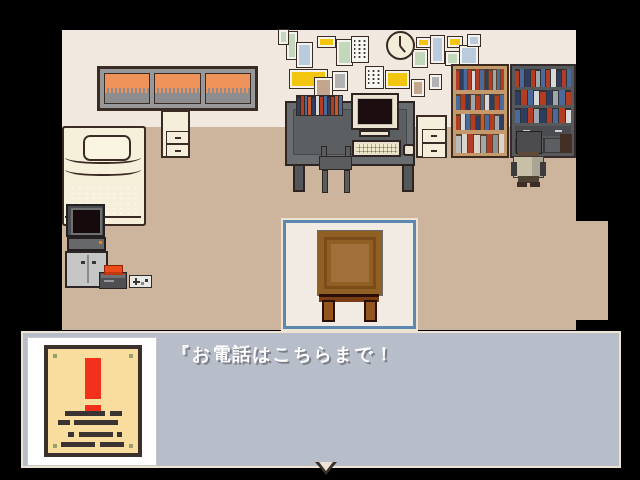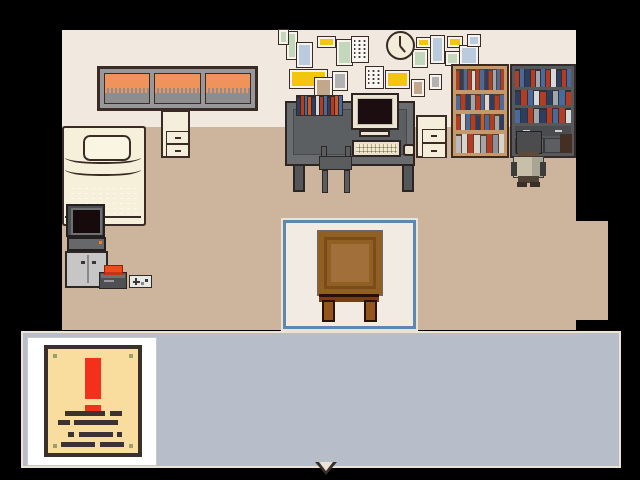--- a/index.html
+++ b/index.html
@@ -398,16 +398,17 @@
         <div class="ln" style="left:62px;top:62px;width:12px;"></div>
         <div class="ln" style="left:10px;top:71px;width:12px;"></div>
         <div class="ln" style="left:26px;top:71px;width:44px;"></div>
         <div class="ln" style="left:20px;top:83px;width:6px;"></div>
         <div class="ln" style="left:31px;top:83px;width:34px;"></div>
         <div class="ln" style="left:69px;top:83px;width:5px;"></div>
         <div class="ln" style="left:13px;top:93px;width:34px;"></div>
         <div class="ln" style="left:52px;top:93px;width:24px;"></div>
       </div>
     </div>
+    <div id="msg-text">『お電話はこちらまで！</div>
   </div>
   <div class="abs" id="arrow-outer"></div>
   <div class="abs" id="arrow-inner"></div>
 </div>
 
 </body></html>

